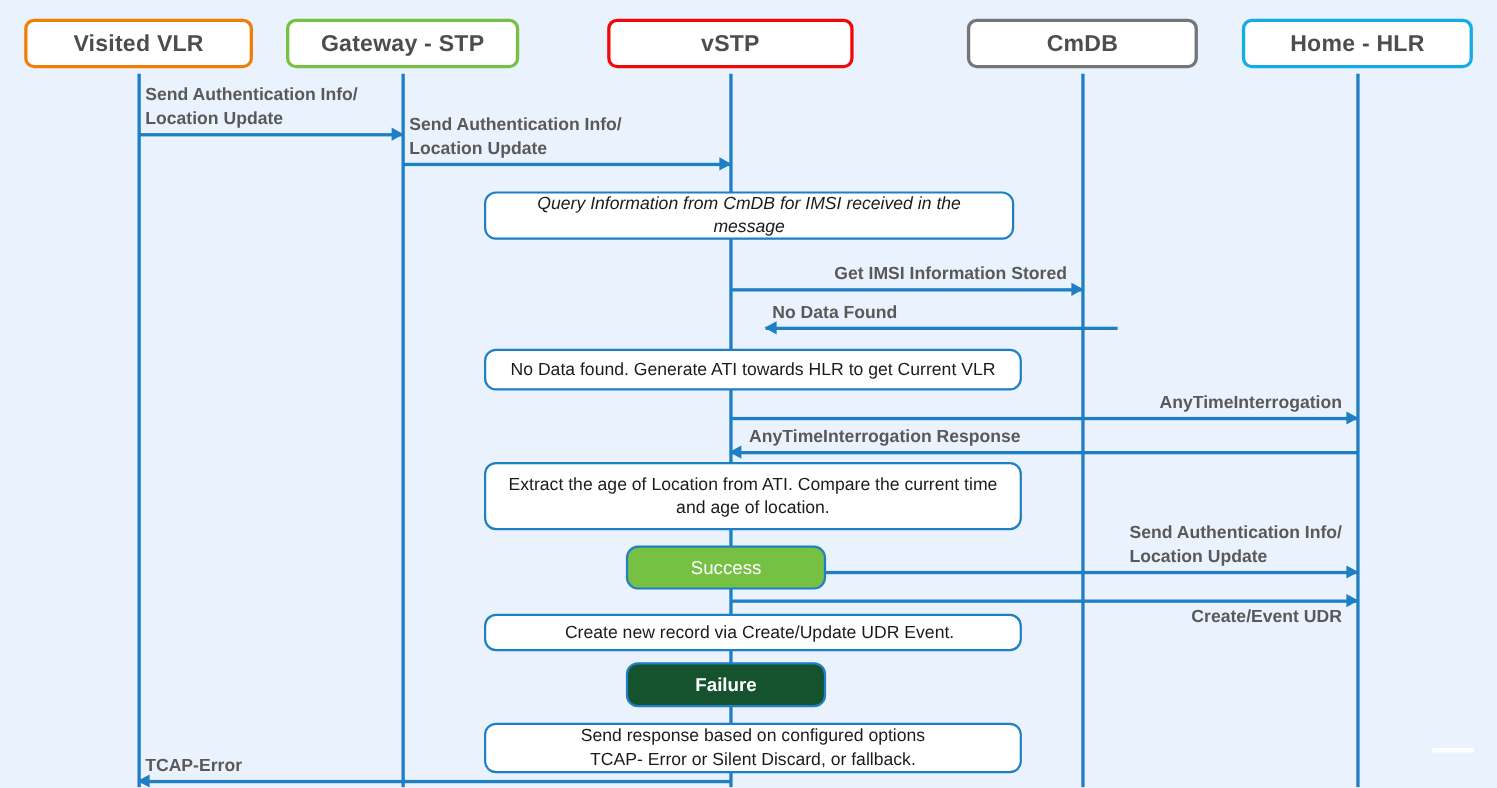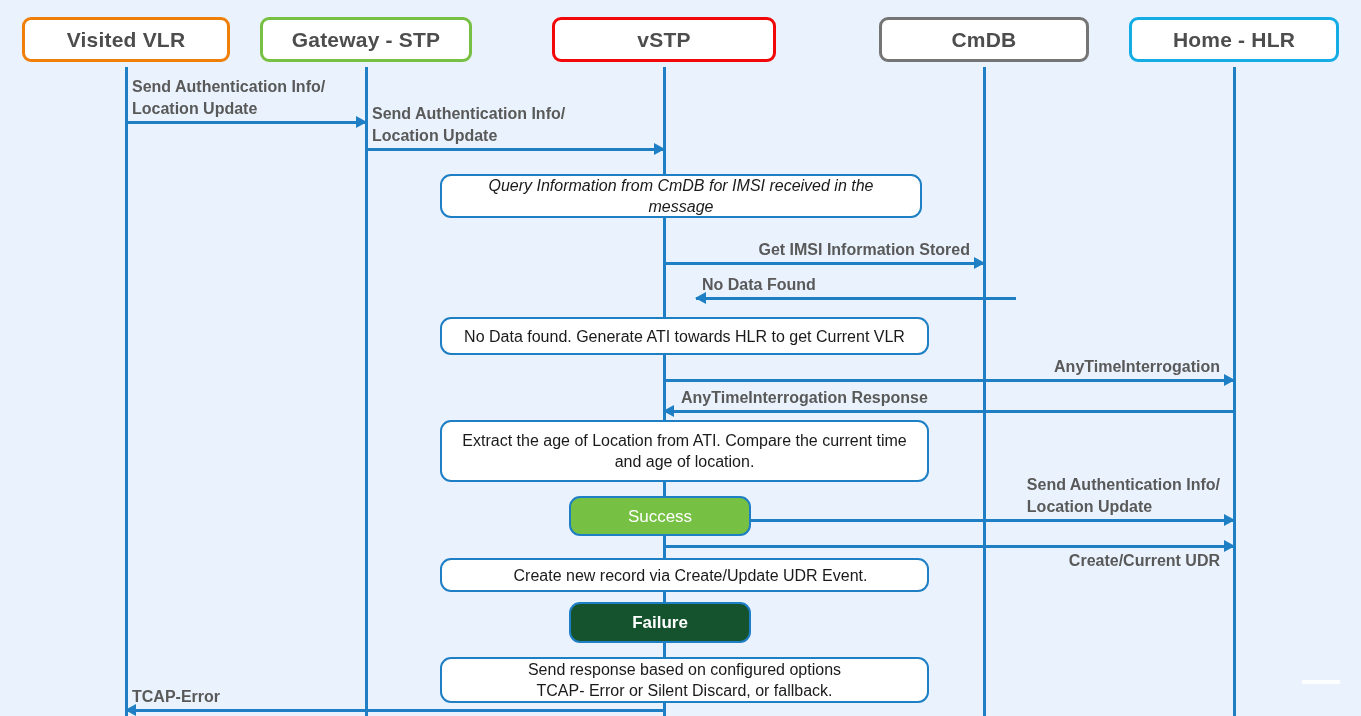--- a/index.html
+++ b/index.html
@@ -156,21 +156,21 @@
         <div class="head"></div>
         <div class="mlabel" style="left: 6px; margin-left: 11px;">AnyTimeInterrogation Response</div>
       </div>
       <div class="msg right" style="left: 664px; top: 519px; width: 570px;">
         <div class="head"></div>
         <div class="mlabel two-line" style="right: 14px;">Send Authentication Info/
 Location Update</div>
       </div>
       <div class="msg right" style="left: 664px; top: 545px; width: 570px;">
         <div class="head"></div>
-        <div class="mlabel" style="right: 14px; bottom: auto; top: 5px;">Create/Current UDR</div>
+        <div class="mlabel" style="right: 14px; bottom: auto; top: 5px;">Create/Event UDR</div>
       </div>
       <div class="msg left" style="left: 126px; top: 709px; width: 538px;">
         <div class="head"></div>
         <div class="mlabel" style="left: 6px;">TCAP-Error</div>
       </div>
     </div>
   <div id="notes">
       <div class="note" style="left: 440px; top: 174px; width: 482px; height: 44px; font-style: italic;">
         <div class="ntext">Query Information from CmDB for IMSI received in the
 message</div>

